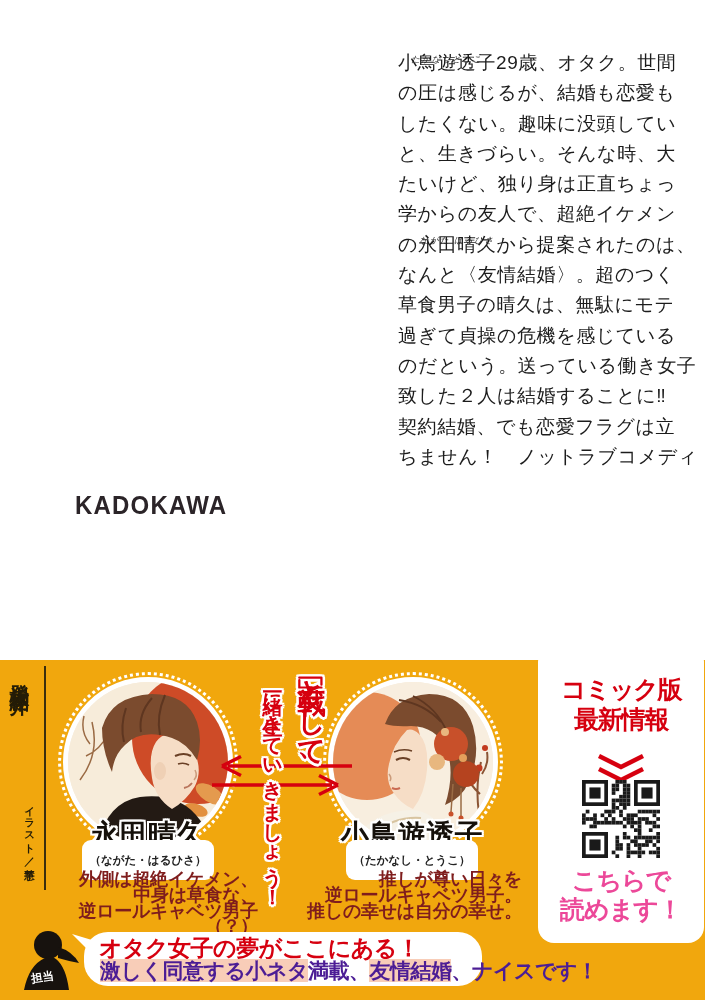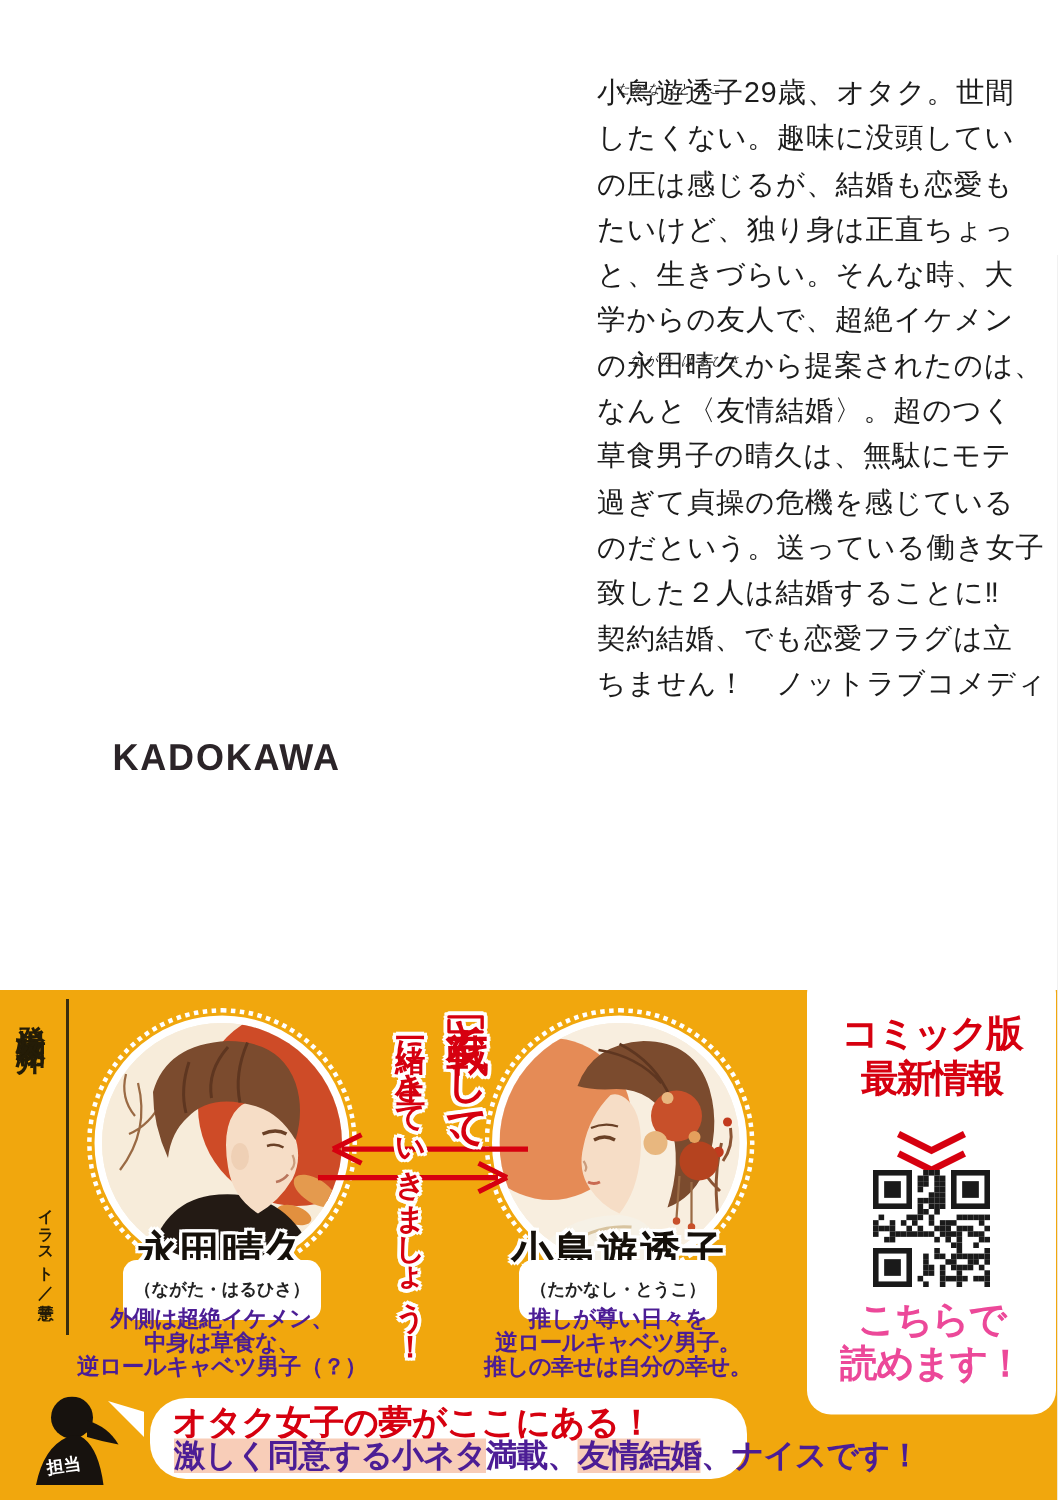--- a/index.html
+++ b/index.html
@@ -36,22 +36,22 @@
 
   .char-name{position:absolute;top:156px;width:200px;text-align:center;z-index:5;
              font-size:28px;font-weight:900;color:#15100a;letter-spacing:.5px;
              text-shadow:-2px -2px 0 #fff,2px -2px 0 #fff,-2px 2px 0 #fff,2px 2px 0 #fff,
                          0 -2px 0 #fff,0 2px 0 #fff,-2px 0 0 #fff,2px 0 0 #fff;}
   .n-left{left:48px;} .n-right{left:312px;}
   .char-kana{position:absolute;top:190px;width:200px;text-align:center;z-index:5;}
   .k-left{left:48px;} .k-right{left:312px;}
   .char-kana span{background:#fff;border-radius:9px;padding:14px 8px;
                   font-size:11.5px;font-weight:700;color:#222;}
-  .char-desc{position:absolute;top:212px;width:220px;text-align:center;z-index:5;
-             font-size:15px;line-height:15.8px;font-weight:700;color:#4c1d95;letter-spacing:-.3px;}
+  .char-desc{position:absolute;top:212px;width:220px;text-align:right;z-index:5;
+             font-size:18px;line-height:15.8px;font-weight:700;color:#7f1d1d;letter-spacing:-.3px;}
   .d-left{left:38px;} .d-right{left:302px;}
 
   
   .slogan{writing-mode:vertical-rl;position:absolute;font-weight:900;color:#D6000F;z-index:6;
           text-shadow:-2px -2px 0 #fff,2px -2px 0 #fff,-2px 2px 0 #fff,2px 2px 0 #fff,
                       0 -2.5px 0 #fff,0 2.5px 0 #fff,-2.5px 0 0 #fff,2.5px 0 0 #fff;}
   .slogan1{left:292px;top:8px;font-size:28px;letter-spacing:-2px;}
   .slogan2{left:260px;top:22px;font-size:20px;letter-spacing:-1px;}
 
   .arrows{position:absolute;left:0;top:0;z-index:4;}
@@ -62,40 +62,40 @@
   .comic-title{position:absolute;top:28px;width:100%;text-align:center;
                font-size:25px;line-height:30px;font-weight:900;color:#D6000F;letter-spacing:-1.5px;}
   .chevron{position:absolute;top:108px;left:50%;transform:translateX(-50%);}
   .qr{position:absolute;top:134px;left:50%;transform:translateX(-50%);width:78px;height:78px;}
   .comic-caption{position:absolute;top:220px;width:100%;text-align:center;
                  font-size:25px;line-height:29px;font-weight:900;color:#ec4899;letter-spacing:-1px;}
 
   
   .silhouette{position:absolute;left:18px;top:271px;z-index:7;}
   .bubble{position:absolute;left:84px;top:272px;width:398px;height:54px;background:#fff;
-          border-radius:24px;z-index:6;margin-left:16px;}
+          border-radius:24px;z-index:6;}
   .bubble-tail{position:absolute;left:72px;top:274px;width:24px;height:24px;background:#fff;
                clip-path:polygon(0 0,100% 30%,100% 100%);z-index:6;}
   .headline{padding:3px 0 0 15px;font-size:23px;line-height:26px;font-weight:900;
             color:#D6000F;letter-spacing:-.5px;white-space:nowrap;}
   .comment{padding-left:16px;font-size:21px;line-height:19px;font-weight:700;
            color:#4c1d95;letter-spacing:-.5px;white-space:nowrap;}
   .comment .hl{background:#F8CDB8;}
 </style>
 </head>
 <body>
 
 <div class="page">
 
   <div class="synopsis" id="synopsis">
       <div class="syn-line"><span class="rb">小鳥遊透子<span class="rt">たかなしとうこ</span></span>29歳、オタク。世間</div>
+      <div class="syn-line">の圧は感じるが、結婚も恋愛も</div>
       <div class="syn-line">したくない。趣味に没頭してい</div>
-      <div class="syn-line">の圧は感じるが、結婚も恋愛も</div>
+      <div class="syn-line">と、生きづらい。そんな時、大</div>
       <div class="syn-line">たいけど、独り身は正直ちょっ</div>
-      <div class="syn-line">と、生きづらい。そんな時、大</div>
       <div class="syn-line">学からの友人で、超絶イケメン</div>
       <div class="syn-line">の<span class="rb">永田晴久<span class="rt">ながた はるひさ</span></span>から提案されたのは、</div>
       <div class="syn-line">なんと〈友情結婚〉。超のつく</div>
       <div class="syn-line">草食男子の晴久は、無駄にモテ</div>
       <div class="syn-line">過ぎて貞操の危機を感じている</div>
       <div class="syn-line">のだという。送っている働き女子</div>
       <div class="syn-line">致した２人は結婚することに‼</div>
       <div class="syn-line">契約結婚、でも恋愛フラグは立</div>
       <div class="syn-line">ちません！　ノットラブコメディ！</div>
     </div>

